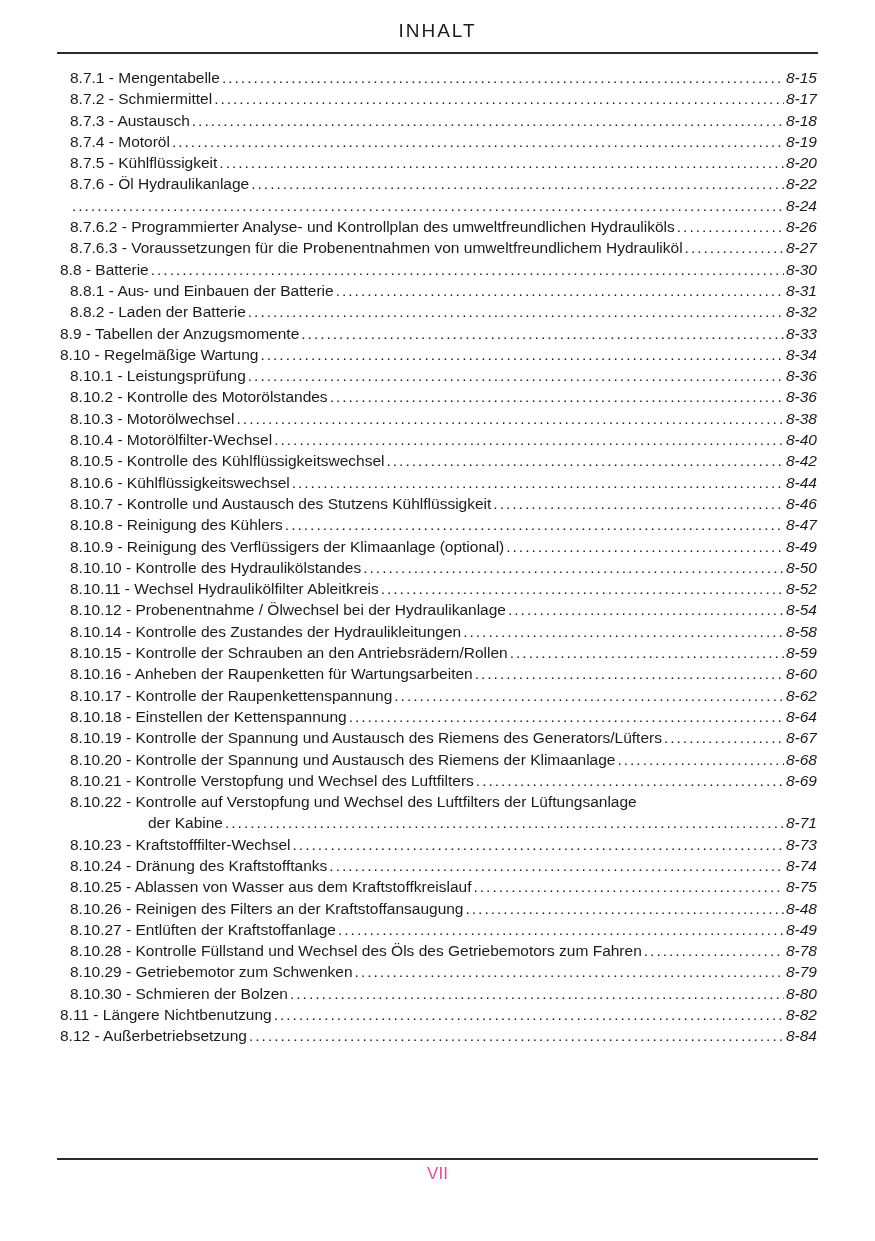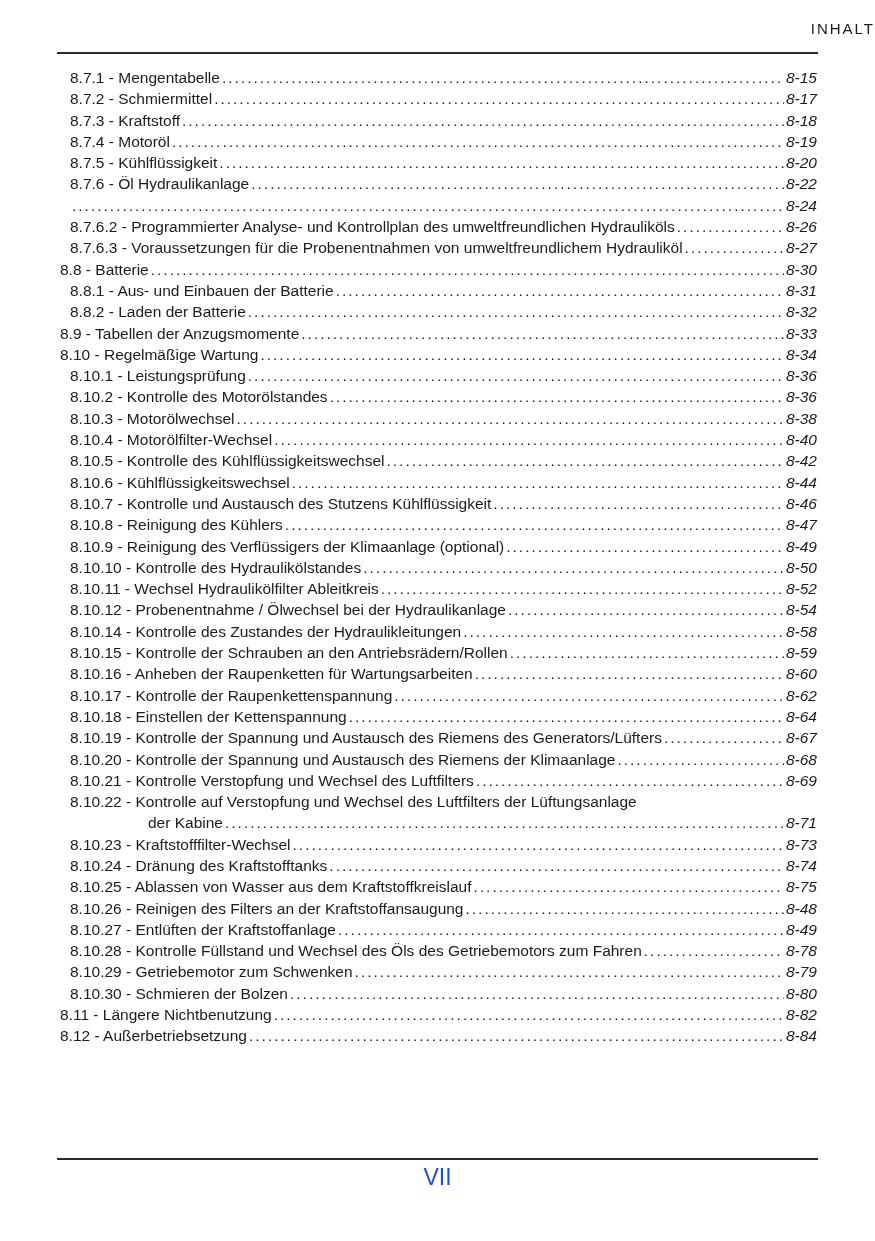--- a/index.html
+++ b/index.html
@@ -14,22 +14,22 @@
     width: 875px;
     height: 1241px;
     background: #ffffff;
     overflow: hidden;
   }
   .header-title {
     position: absolute;
     top: 20px;
     left: 0;
     right: 0;
-    text-align: right;
-    font-size: 15px;
+    text-align: center;
+    font-size: 19px;
     letter-spacing: 2px;
     color: #1b1b1b;
   }
   .header-rule {
     position: absolute;
     top: 52px;
     left: 57px;
     right: 57px;
     border-top: 2px solid #2a2a2a;
   }
@@ -67,22 +67,22 @@
     left: 57px;
     right: 57px;
     border-top: 2px solid #2a2a2a;
   }
   .footer-label {
     position: absolute;
     top: 1164px;
     left: 0;
     right: 0;
     text-align: center;
-    font-size: 23px;
-    color: #1d4ed8;
+    font-size: 17px;
+    color: #ec4899;
   }
 </style>
 </head>
 <body>
 
 <div class="page">
   <div class="header-title">INHALT</div>
   <div class="header-rule"></div>
 
   <div class="toc">
@@ -90,21 +90,21 @@
         <span class="toc-label">8.7.1 - Mengentabelle</span>
         <span class="toc-dots"></span>
         <span class="toc-page">8-15</span>
       </div>
       <div class="toc-row indent-1">
         <span class="toc-label">8.7.2 - Schmiermittel</span>
         <span class="toc-dots"></span>
         <span class="toc-page">8-17</span>
       </div>
       <div class="toc-row indent-1">
-        <span class="toc-label">8.7.3 - Kraftstoff</span>
+        <span class="toc-label">8.7.3 - Austausch</span>
         <span class="toc-dots"></span>
         <span class="toc-page">8-18</span>
       </div>
       <div class="toc-row indent-1">
         <span class="toc-label">8.7.4 - Motoröl</span>
         <span class="toc-dots"></span>
         <span class="toc-page">8-19</span>
       </div>
       <div class="toc-row indent-1">
         <span class="toc-label">8.7.5 - Kühlflüssigkeit</span>

